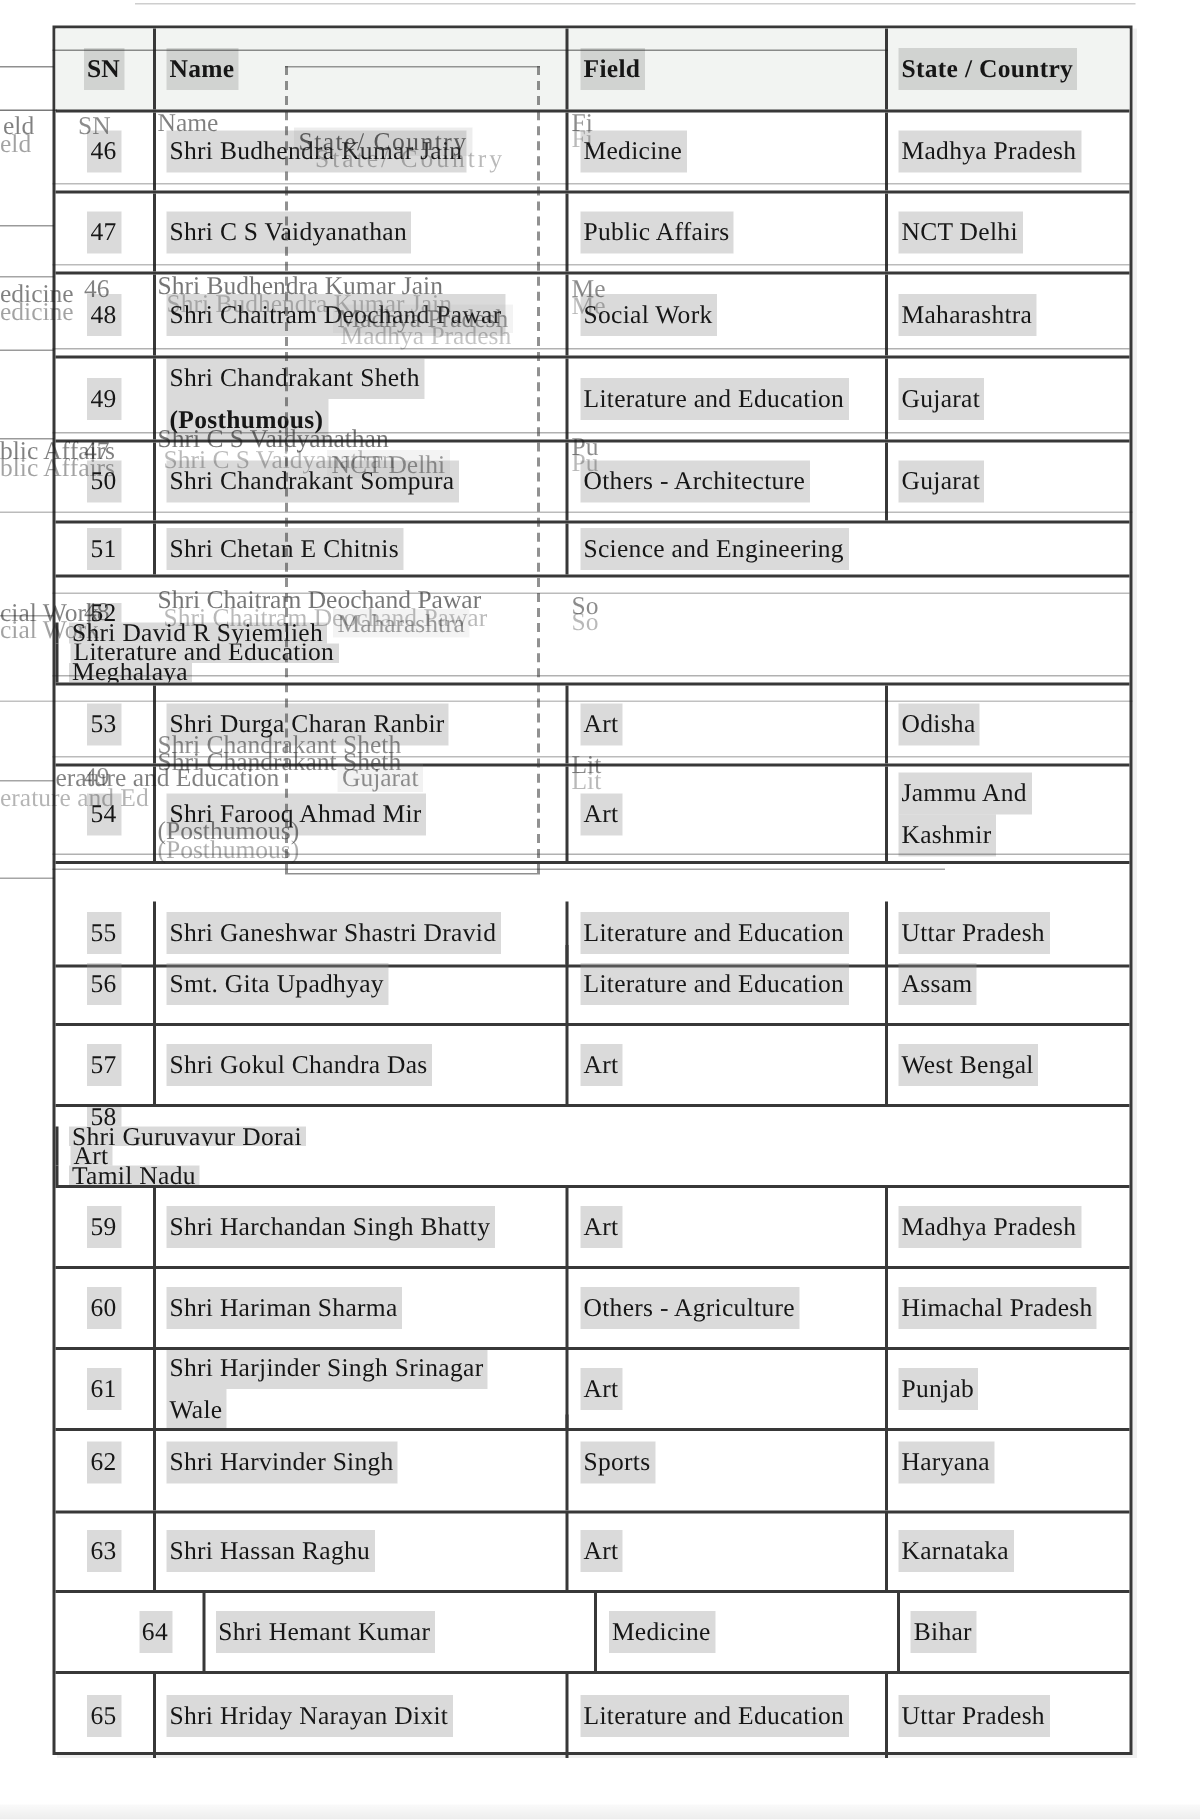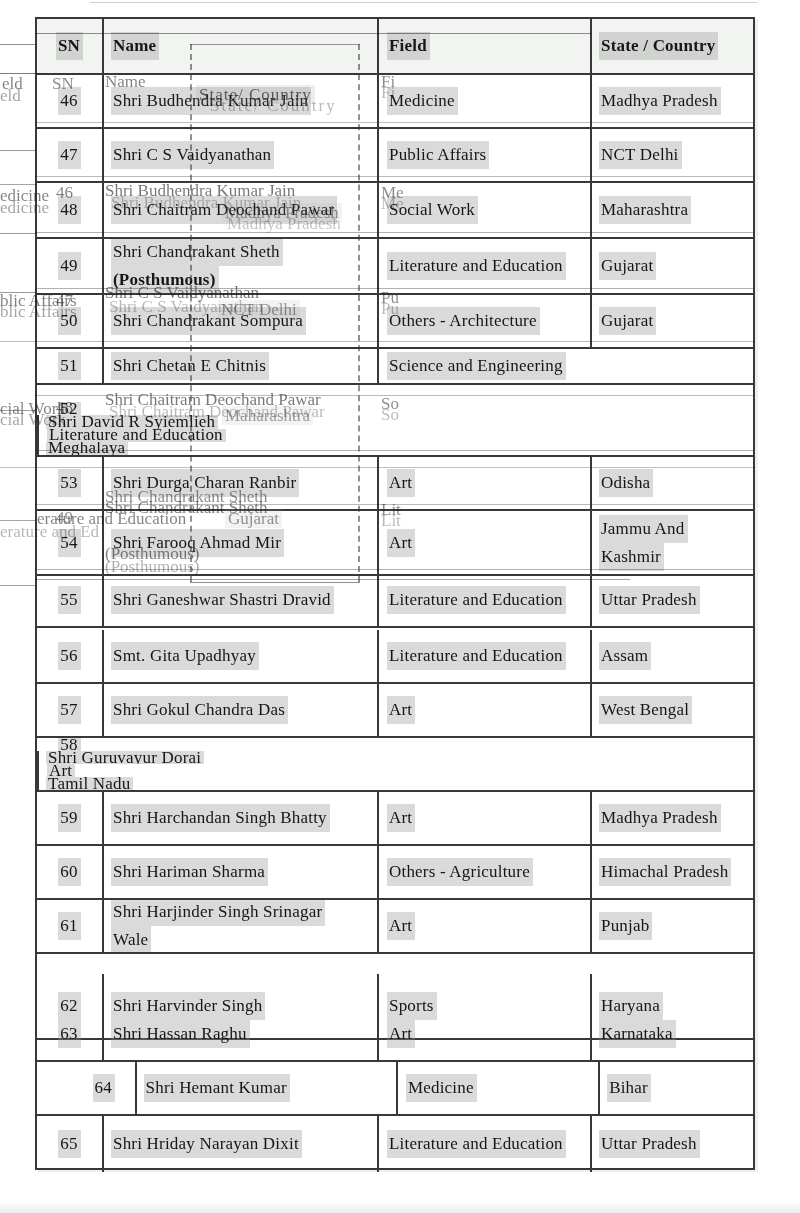--- a/index.html
+++ b/index.html
@@ -174,21 +174,21 @@
             <span class="hl">Shri Farooq Ahmad Mir</span>
           </div>
           <div class="cell c-field">
             <span class="hl">Art</span>
           </div>
           <div class="cell c-state">
             <span class="hl">Jammu And</span>
             <span class="hl">Kashmir</span>
           </div>
         </div>
-        <div class="trow" style="top: 555px; height: 54px;">
+        <div class="trow" style="top: 582px; height: 44px;">
           <div class="cell c-sn">
             <span class="hl">55</span>
           </div>
           <div class="cell c-name">
             <span class="hl">Shri Ganeshwar Shastri Dravid</span>
           </div>
           <div class="cell c-field">
             <span class="hl">Literature and Education</span>
           </div>
           <div class="cell c-state">
@@ -273,21 +273,21 @@
             <span class="hl">Shri Harjinder Singh Srinagar</span>
             <span class="hl">Wale</span>
           </div>
           <div class="cell c-field">
             <span class="hl">Art</span>
           </div>
           <div class="cell c-state">
             <span class="hl">Punjab</span>
           </div>
         </div>
-        <div class="trow" style="top: 955px; height: 66px;">
+        <div class="trow" style="top: 924px; height: 66px;">
           <div class="cell c-sn">
             <span class="hl">62</span>
           </div>
           <div class="cell c-name">
             <span class="hl">Shri Harvinder Singh</span>
           </div>
           <div class="cell c-field">
             <span class="hl">Sports</span>
           </div>
           <div class="cell c-state">

